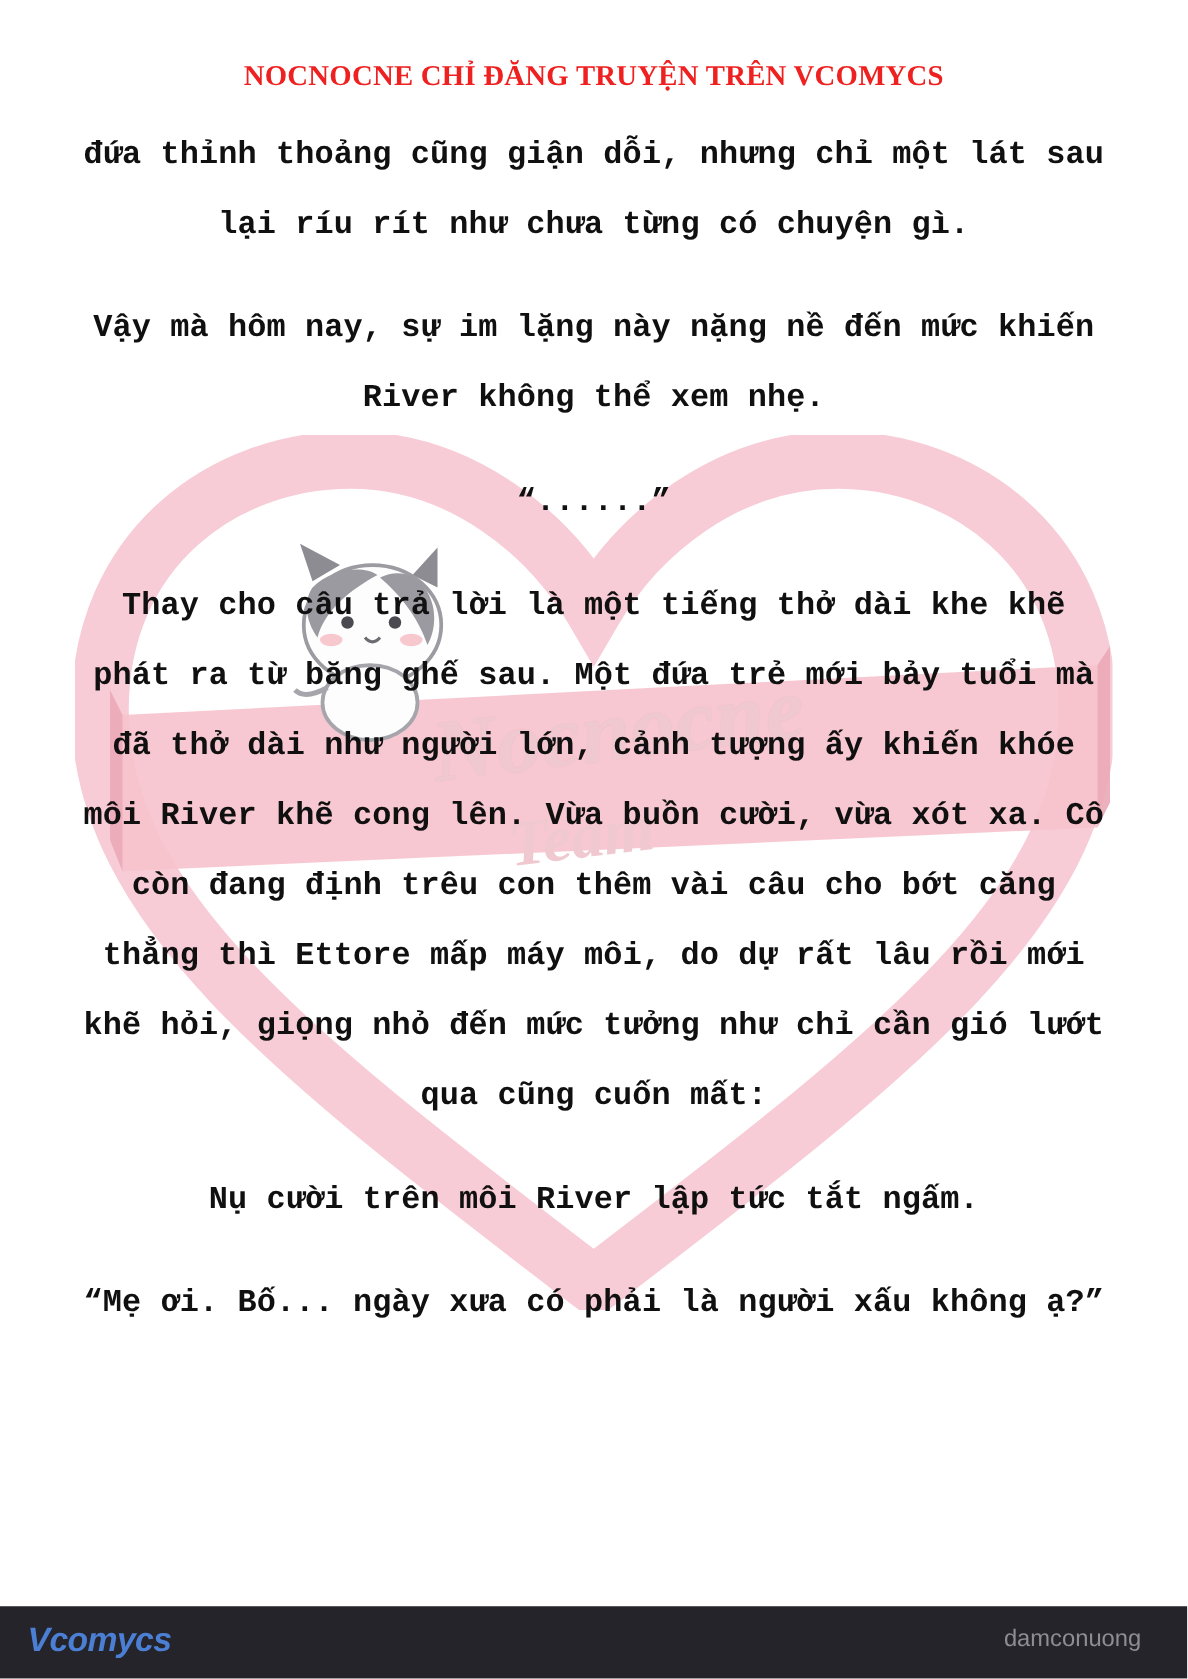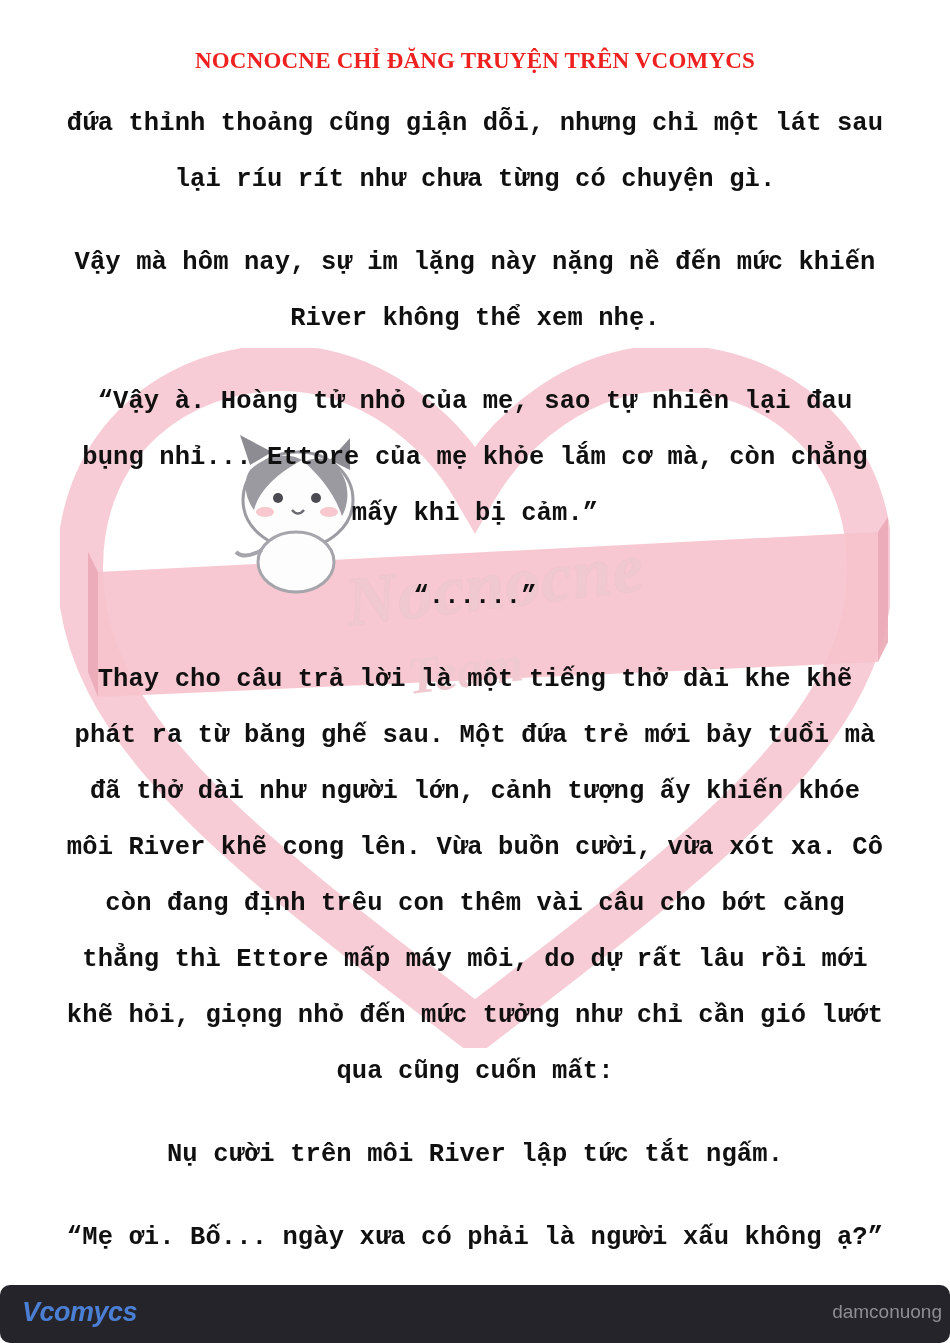--- a/index.html
+++ b/index.html
@@ -108,36 +108,35 @@
 
   
   .footer {
     position: absolute;
     left: 0;
     bottom: 0;
     width: 950px;
     height: 58px;
     background: #24242a;
     z-index: 3;
-    border-radius: 10px;
   }
   .footer-logo {
     position: absolute;
     left: 22px;
     top: 12px;
     color: #4b7fd4;
     font-family: "Liberation Sans", sans-serif;
     font-weight: bold;
     font-style: italic;
     font-size: 27px;
     letter-spacing: -0.5px;
   }
   .footer-right {
     position: absolute;
-    right: 8px;
+    right: 37px;
     top: 16px;
     color: #8d8d93;
     font-family: "Liberation Sans", sans-serif;
     font-size: 19px;
   }
   .page-edge-left, .page-edge-right {
     position: absolute;
     top: 0;
     width: 10px;
     height: 1343px;
@@ -180,21 +179,20 @@
   </div>
 
   <div class="page-edge-left"></div>
   <div class="page-edge-right"></div>
 
   <div class="content">
     <h1 class="banner-title">NOCNOCNE CHỈ ĐĂNG TRUYỆN TRÊN VCOMYCS</h1>
 
     <p class="para first">đứa thỉnh thoảng cũng giận dỗi, nhưng chỉ một lát sau lại ríu rít như chưa từng có chuyện gì.</p>
     <p class="para">Vậy mà hôm nay, sự im lặng này nặng nề đến mức khiến River không thể xem nhẹ.</p>
-    <p class="para">“Vậy à. Hoàng tử nhỏ của mẹ, sao tự nhiên lại đau bụng nhỉ... Ettore của mẹ khỏe lắm cơ mà, còn chẳng mấy khi bị cảm.”</p>
     <p class="para">“......”</p>
     <p class="para">Thay cho câu trả lời là một tiếng thở dài khe khẽ phát ra từ băng ghế sau. Một đứa trẻ mới bảy tuổi mà đã thở dài như người lớn, cảnh tượng ấy khiến khóe môi River khẽ cong lên. Vừa buồn cười, vừa xót xa. Cô còn đang định trêu con thêm vài câu cho bớt căng thẳng thì Ettore mấp máy môi, do dự rất lâu rồi mới khẽ hỏi, giọng nhỏ đến mức tưởng như chỉ cần gió lướt qua cũng cuốn mất:</p>
     <p class="para">Nụ cười trên môi River lập tức tắt ngấm.</p>
     <p class="para">“Mẹ ơi. Bố... ngày xưa có phải là người xấu không ạ?”</p>
   </div>
 
   <div class="footer">
     <div class="footer-logo">Vcomycs</div>
     <div class="footer-right">damconuong</div>
   </div>

